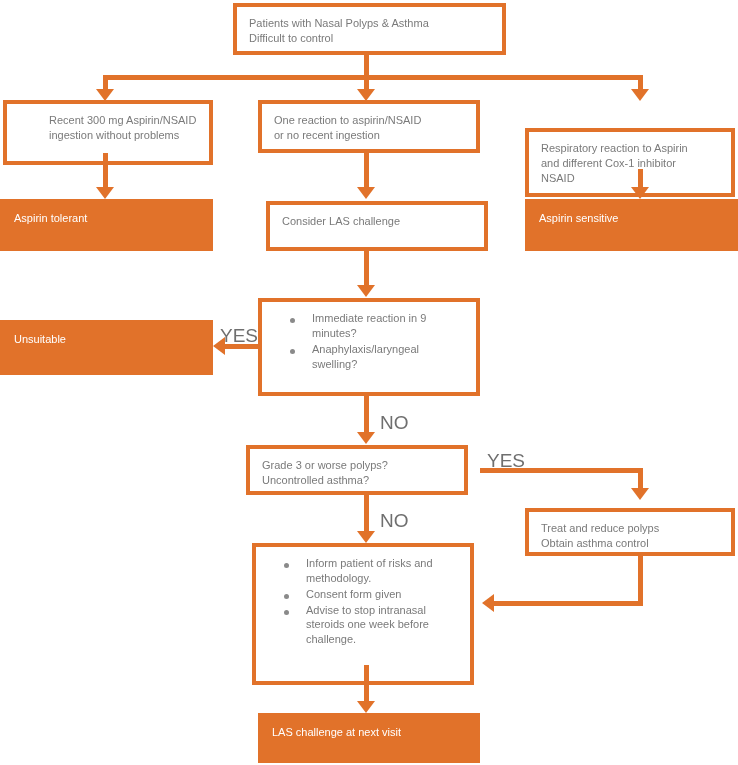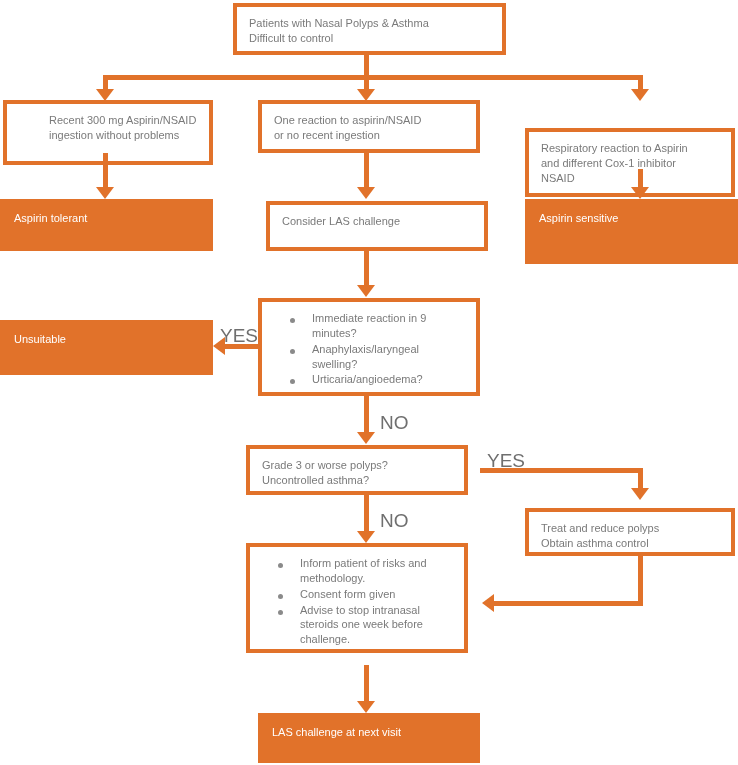--- a/index.html
+++ b/index.html
@@ -126,36 +126,35 @@
   <div class="arrow-down" style="left:631px; top:187px;"></div>
 
   <div class="box filled" style="left:0px; top:199px; width:213px; height:52px;">
     <div>Aspirin tolerant</div>
   </div>
 
   <div class="box" style="left:266px; top:201px; width:222px; height:50px;">
     <div>Consider LAS challenge</div>
   </div>
 
-  <div class="box filled" style="left:525px; top:199px; width:213px; height:65px;">
+  <div class="box filled" style="left:525px; top:199px; width:213px; height:52px;">
     <div>Aspirin sensitive</div>
   </div>
 
   <div class="ln" style="left:364px; top:251px; width:5px; height:36px;"></div>
   <div class="arrow-down" style="left:357px; top:285px;"></div>
 
   <div class="box filled" style="left:0px; top:320px; width:213px; height:55px;">
     <div>Unsuitable</div>
   </div>
 
   <div class="box" style="left:258px; top:298px; width:222px; height:98px;">
     <ul>
       <li>Immediate reaction in 9 minutes?</li>
       <li>Anaphylaxis/laryngeal swelling?</li>
-      <li>Urticaria/angioedema?</li>
     </ul>
   </div>
 
   <div class="ln" style="left:225px; top:344px; width:35px; height:5px;"></div>
   <div class="arrow-left" style="left:213px; top:337px;"></div>
   <div class="lbl" style="left:220px; top:325px;">YES</div>
 
   <div class="ln" style="left:364px; top:396px; width:5px; height:38px;"></div>
   <div class="arrow-down" style="left:357px; top:432px;"></div>
   <div class="lbl" style="left:380px; top:412px;">NO</div>
@@ -176,21 +175,21 @@
 
   <div class="box" style="left:525px; top:508px; width:210px; height:48px;">
     <div>Treat and reduce polyps</div>
     <div>Obtain asthma control</div>
   </div>
 
   <div class="ln" style="left:638px; top:556px; width:5px; height:50px;"></div>
   <div class="ln" style="left:494px; top:601px; width:149px; height:5px;"></div>
   <div class="arrow-left" style="left:482px; top:594px;"></div>
 
-  <div class="box" style="left:246px; top:543px; width:222px; height:110px;">
+  <div class="box" style="left:252px; top:543px; width:222px; height:142px;">
     <ul>
       <li>Inform patient of risks and methodology.</li>
       <li>Consent form given</li>
       <li>Advise to stop intranasal steroids one week before challenge.</li>
     </ul>
   </div>
 
   <div class="ln" style="left:364px; top:665px; width:5px; height:38px;"></div>
   <div class="arrow-down" style="left:357px; top:701px;"></div>
 

